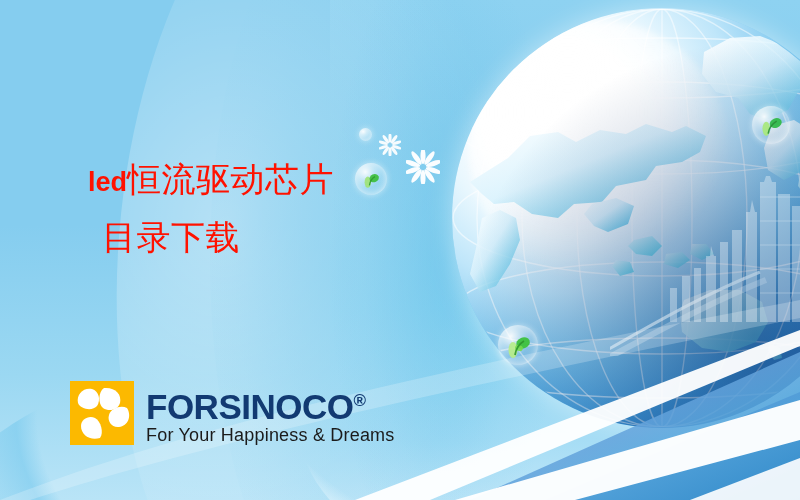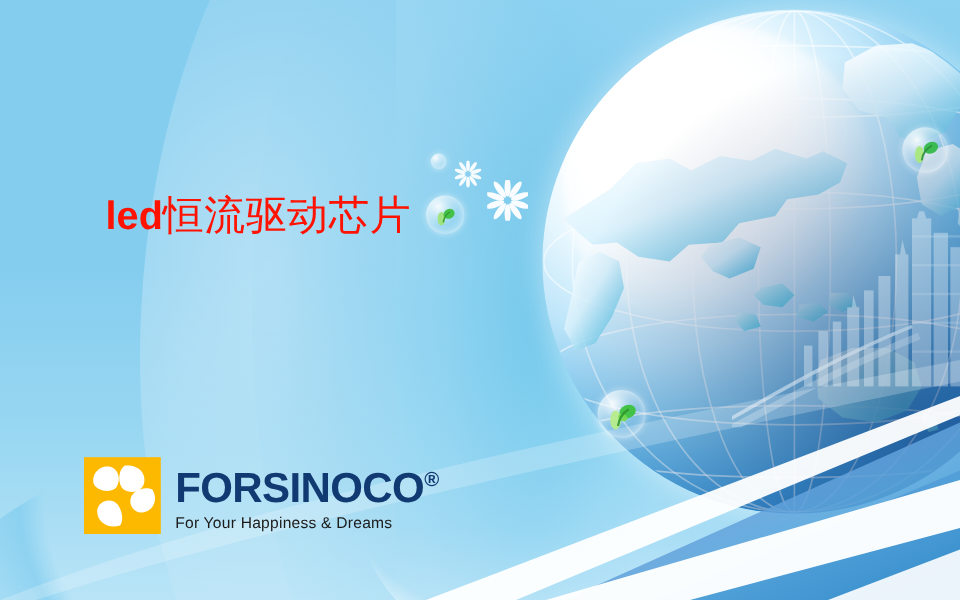--- a/index.html
+++ b/index.html
@@ -106,41 +106,41 @@
   .headline{
     position:absolute;left:88px;top:163px;
     color:#ff1200;
     font-family:"Liberation Serif","DejaVu Serif",serif;
     font-size:34px;line-height:1.0;
     letter-spacing:.5px;
     white-space:nowrap;
   }
   .headline .lat{
     font-family:"Liberation Sans","DejaVu Sans",sans-serif;
-    font-weight:700;font-size:33px;letter-spacing:0px;
+    font-weight:700;font-size:27px;letter-spacing:0px;
   }
   .headline .line2{display:block;margin-top:24px;margin-left:14px;}
 
   
   .logo{position:absolute;left:70px;top:381px;display:flex;align-items:flex-end;}
   .logo-mark{width:64px;height:64px;background:#fcb900;flex:0 0 auto;position:relative;}
   .logo-mark svg{position:absolute;left:0;top:0;}
   .logo-text{margin-left:12px;padding-top:3px;}
   .logo-name{
     font-family:"Liberation Sans","DejaVu Sans",sans-serif;
     font-weight:700;font-style:normal;
     font-size:35px;line-height:34px;
     color:#123a72;
     letter-spacing:-0.5px;
     white-space:nowrap;
   }
   .logo-name .reg{font-size:17px;vertical-align:super;line-height:0;}
   .logo-tag{
     font-family:"Liberation Sans","DejaVu Sans",sans-serif;
-    font-size:13px;line-height:19px;
+    font-size:18px;line-height:19px;
     color:#1b1b1b;
     margin-top:2px;
     letter-spacing:.2px;
     white-space:nowrap;
   }
 </style>
 </head>
 <body>
 
 <div id="banner">
@@ -381,20 +381,21 @@
   <div class="bubble" style="left:752px;top:106px;width:38px;height:38px;">
     <svg class="sprout" viewBox="0 0 40 40">
       <ellipse cx="15" cy="24" rx="4" ry="7.5" fill="#a9e87e" opacity=".95"></ellipse>
       <ellipse cx="25" cy="18" rx="6.5" ry="5" fill="#33b94a" opacity=".95" transform="rotate(-22 25 18)"></ellipse>
       <path d="M17 29 C 18 22, 21 19, 26 16" stroke="#2a8e3a" stroke-width="1.6" fill="none" opacity=".9"></path>
     </svg>
   </div>
 
   <div class="headline">
     <span><span class="lat">led</span><span>恒流驱动芯片</span></span>
+    <span class="line2">目录下载</span>
   </div>
 
   <div class="logo">
     <div class="logo-mark">
       <svg width="64" height="64" viewBox="0 0 64 64">
         <g fill="#ffffff">
 
           <path d="M34 7 C 45 6, 52 13, 50 22 C 48 29, 39 31, 33 27 C 28 23, 28 11, 34 7 Z"></path>
           <path d="M57 27 C 62 35, 58 45, 49 46 C 42 47, 37 40, 39 34 C 41 27, 51 24, 57 27 Z"></path>
           <path d="M30 57 C 20 60, 11 54, 11 45 C 11 38, 19 34, 25 37 C 31 40, 34 52, 30 57 Z"></path>

